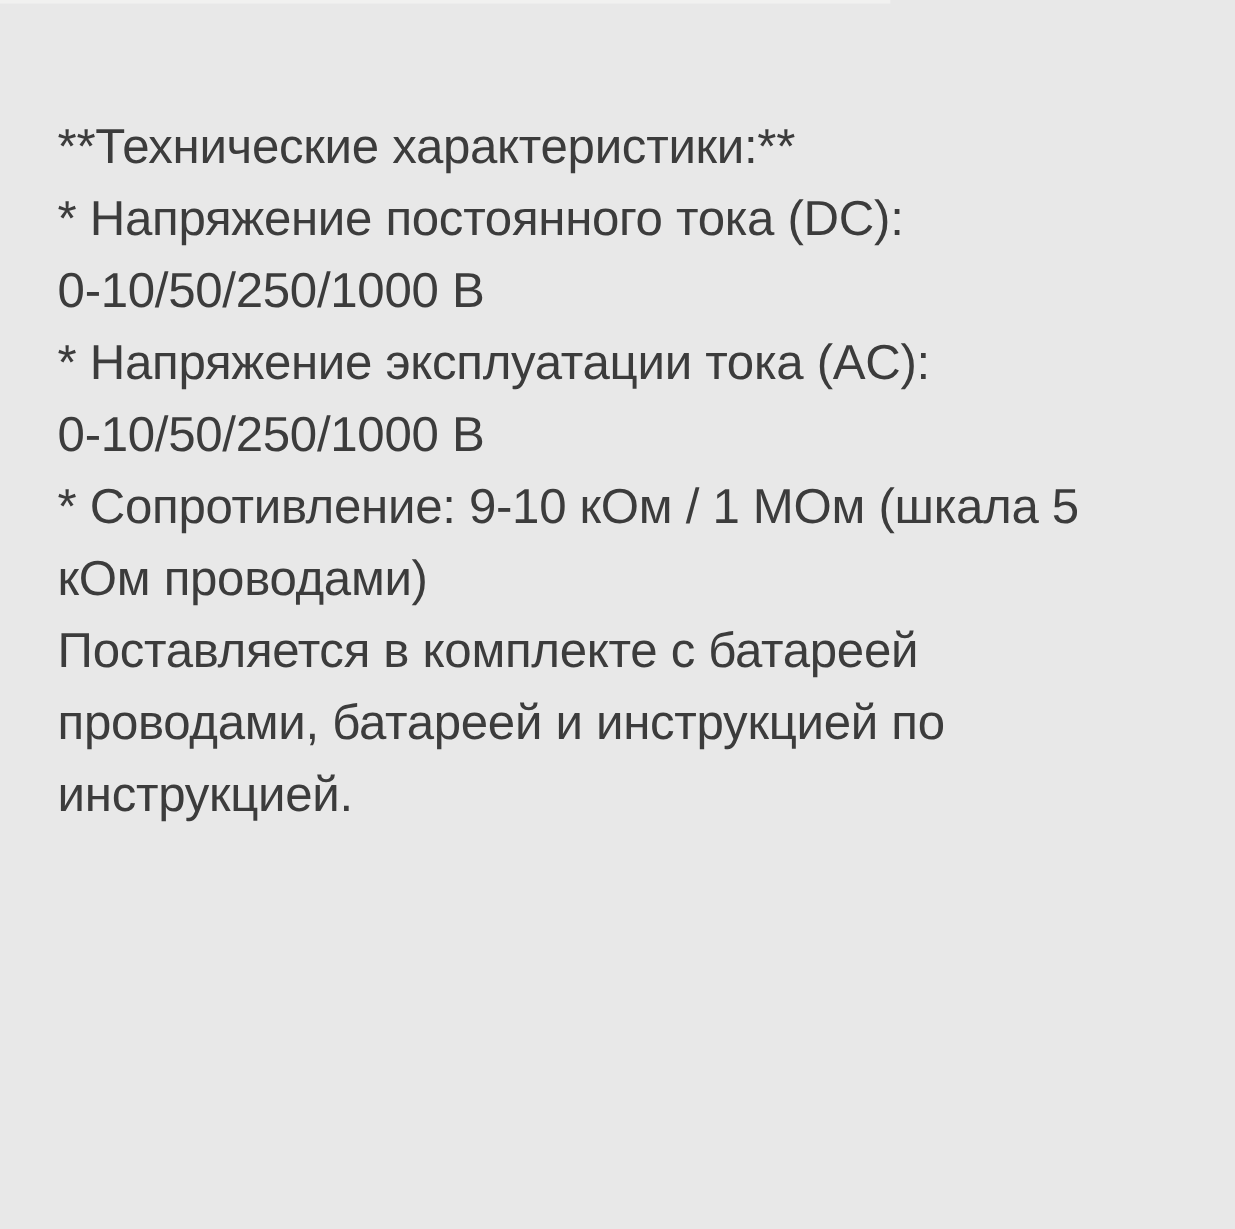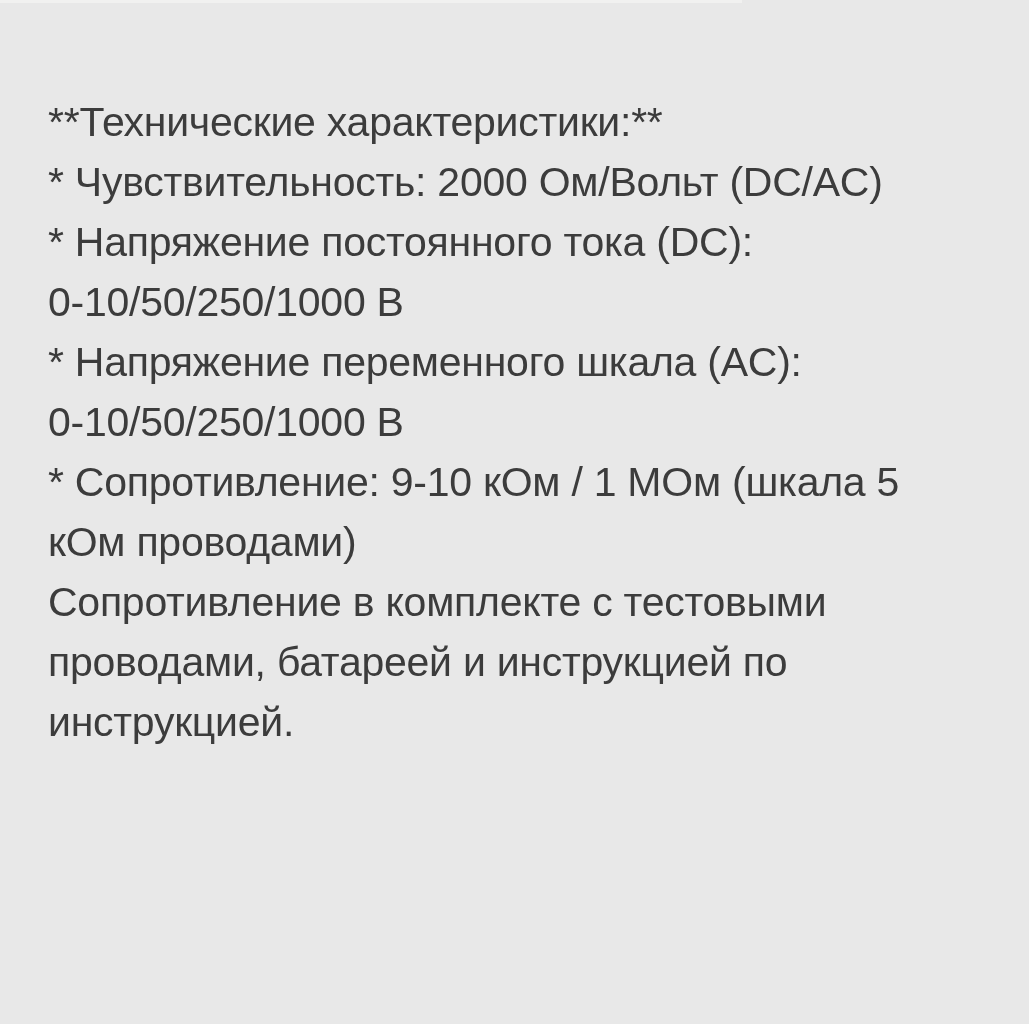--- a/index.html
+++ b/index.html
@@ -52,24 +52,23 @@
     background: var(--caret, #D5785C);
   }
 </style>
 </head>
 <body>
 
 <div class="screen">
   <div class="top-strip"></div>
   <div class="editor">
       <div class="line"><span>**Технические характеристики:**</span></div>
-      <div class="line"><span>* Чувствительность: 2000 Ом/Вольт (DC/AC)</span></div>
       <div class="line"><span>* Напряжение постоянного тока (DC):</span></div>
       <div class="line"><span>0-10/50/250/1000 В</span></div>
-      <div class="line"><span>* Напряжение переменного шкала (AC):</span></div>
+      <div class="line"><span>* Напряжение эксплуатации тока (AC):</span></div>
       <div class="line"><span>0-10/50/250/1000 В</span></div>
       <div class="line"><span>* Сопротивление: 9-10 кОм / 1 МОм (шкала 5</span></div>
       <div class="line"><span>кОм проводами)</span></div>
-      <div class="line"><span>Сопротивление в комплекте с тестовыми</span></div>
+      <div class="line"><span>Поставляется в комплекте с батареей</span></div>
       <div class="line"><span>проводами, батареей и инструкцией по</span></div>
       <div class="line"><span>инструкцией.</span></div>
     </div>
 </div>
 
 </body></html>

